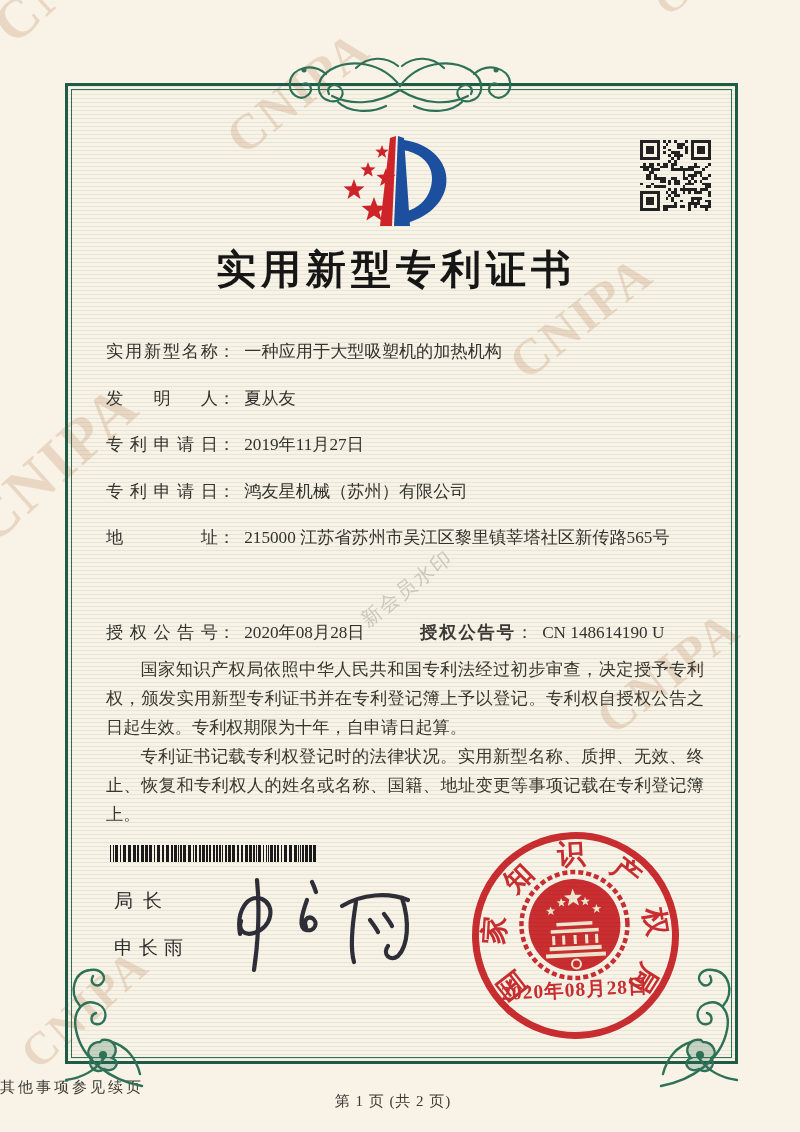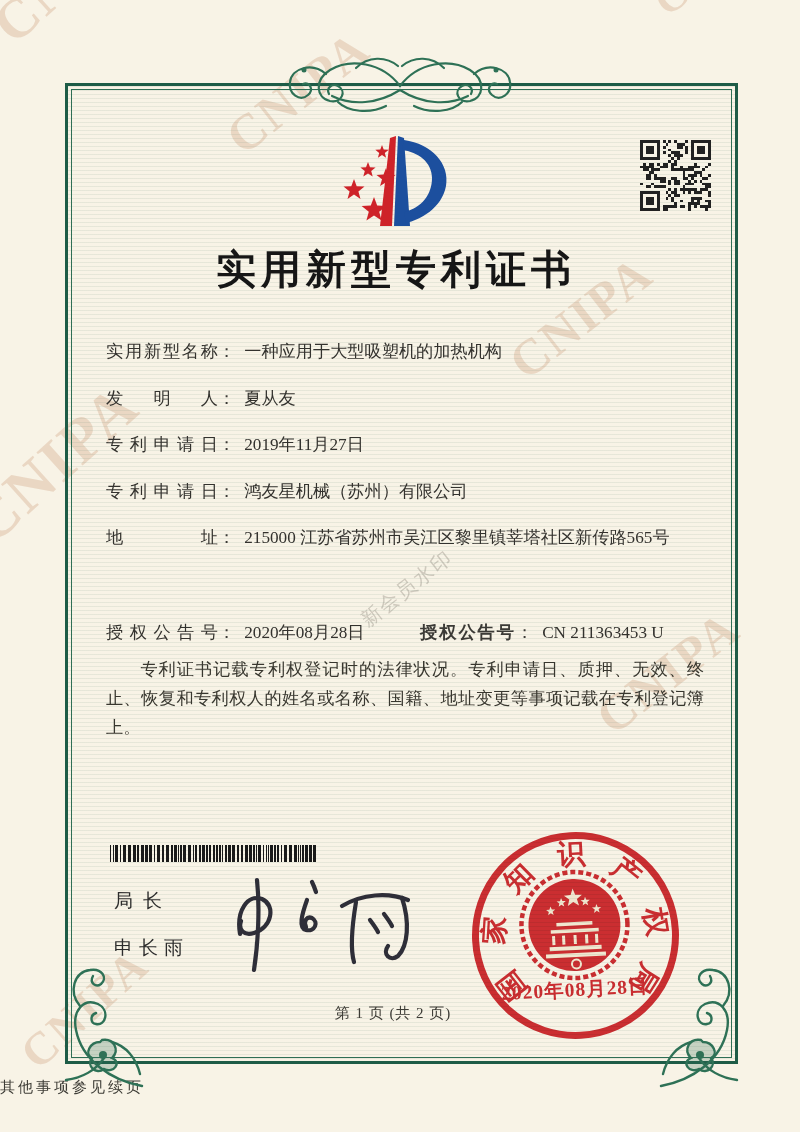--- a/index.html
+++ b/index.html
@@ -38,21 +38,21 @@
       line-height:29px;text-align:justify;color:#38372f;}
   .paras p{margin:0;text-indent:2em;}
   .barcode{position:absolute;z-index:4;left:110px;top:845px;}
   .signer{position:absolute;z-index:4;left:114px;top:888px;font-size:19px;color:#2c2c2c;
       font-family:Liberation Mono, monospace;}
   .signer .s1{letter-spacing:10px;}
   .signer .s2{margin-top:21px;letter-spacing:6px;}
   .signature{position:absolute;z-index:5;left:212px;top:870px;}
   .seal{position:absolute;z-index:6;left:468px;top:828px;transform:rotate(-3deg);
       opacity:0.94;mix-blend-mode:multiply;}
-  .page-info{position:absolute;z-index:4;left:0;top:1004px;width:786px;text-align:center;
+  .page-info{position:absolute;z-index:4;left:0;top:1092px;width:786px;text-align:center;
       font-size:15px;letter-spacing:1px;color:#3c3b35;}
   .footer-note{position:absolute;z-index:4;left:0;top:1078px;width:786px;text-align:left;
       font-size:15px;letter-spacing:3px;color:#3c3b35;}
 </style>
 </head>
 <body>
 
 <div class="page">
 
   <div id="watermarks">
@@ -306,25 +306,26 @@
   <div class="fields" id="fields">
       <div class="f-row"><span class="f-label">实用新型名称</span><span>：</span><span class="f-value">一种应用于大型吸塑机的加热机构</span></div>
       <div class="f-row"><span class="f-label">发明人</span><span>：</span><span class="f-value">夏从友</span></div>
       <div class="f-row"><span class="f-label">专利申请日</span><span>：</span><span class="f-value">2019年11月27日</span></div>
       <div class="f-row"><span class="f-label">专利申请日</span><span>：</span><span class="f-value">鸿友星机械（苏州）有限公司</span></div>
       <div class="f-row"><span class="f-label">地址</span><span>：</span><span class="f-value">215000 江苏省苏州市吴江区黎里镇莘塔社区新传路565号</span></div>
     </div>
 
   <div class="grant-row">
     <span class="f-label">授权公告号</span><span>：</span><span class="f-value">2020年08月28日</span>
-    <span class="grant2"><span class="g2l">授权公告号</span><span>：</span><span class="f-value">CN 211363453 U</span></span>
+    <span class="grant2"><span class="g2l">授权公告号</span><span>：</span><span class="f-value">CN 148614190 U</span></span>
   </div>
 
   <div class="paras">
-    <p>专利证书记载专利权登记时的法律状况。专利申请日、质押、无效、终止、恢复和专利权人的姓名或名称、国籍、地址变更等事项记载在专利登记簿上。</p>
+    <p>国家知识产权局依照中华人民共和国专利法经过初步审查，决定授予专利权，颁发实用新型专利证书并在专利登记簿上予以登记。专利权自授权公告之日起生效。专利权期限为十年，自申请日起算。</p>
+    <p>专利证书记载专利权登记时的法律状况。实用新型名称、质押、无效、终止、恢复和专利权人的姓名或名称、国籍、地址变更等事项记载在专利登记簿上。</p>
   </div>
 
   <svg class="barcode" id="barcode" width="212" height="17" viewBox="0 0 212 17">
       <rect x="0" y="0" width="1" height="17" fill="#1a1a1a"></rect>
       <rect x="3" y="0" width="1" height="17" fill="#1a1a1a"></rect>
       <rect x="5" y="0" width="3" height="17" fill="#1a1a1a"></rect>
       <rect x="10" y="0" width="1" height="17" fill="#1a1a1a"></rect>
       <rect x="13" y="0" width="3" height="17" fill="#1a1a1a"></rect>
       <rect x="18" y="0" width="3" height="17" fill="#1a1a1a"></rect>
       <rect x="23" y="0" width="3" height="17" fill="#1a1a1a"></rect>

